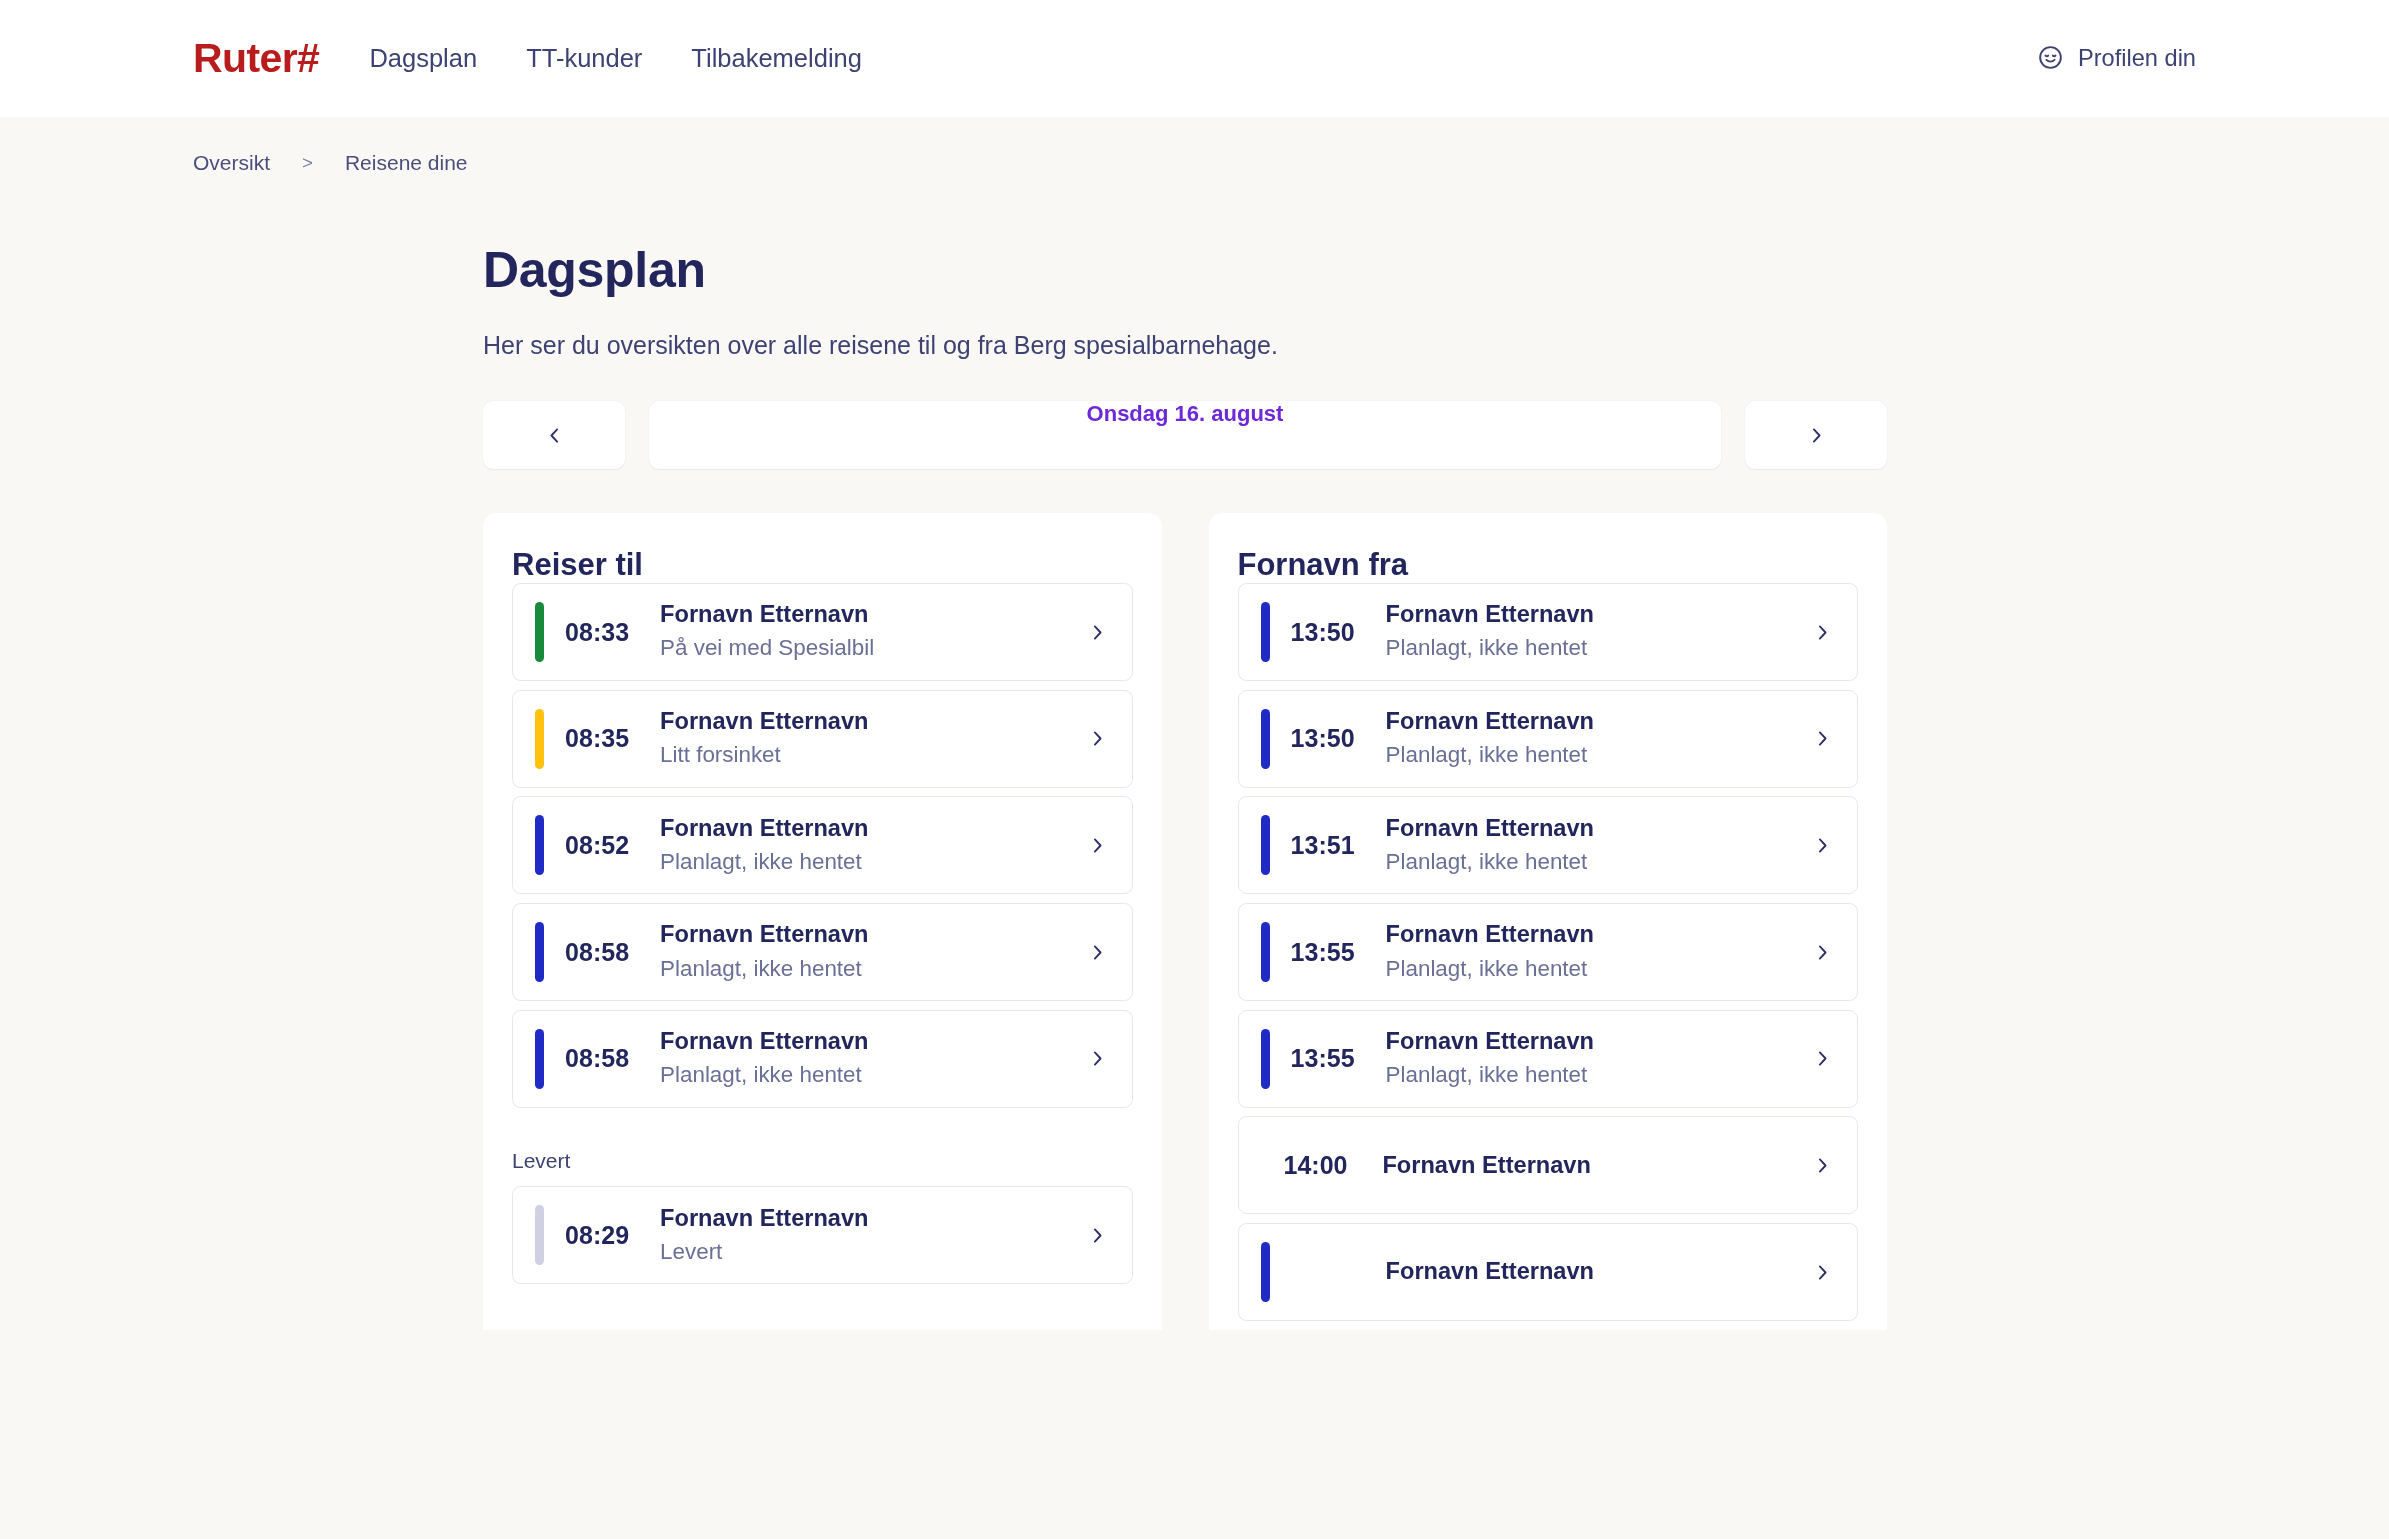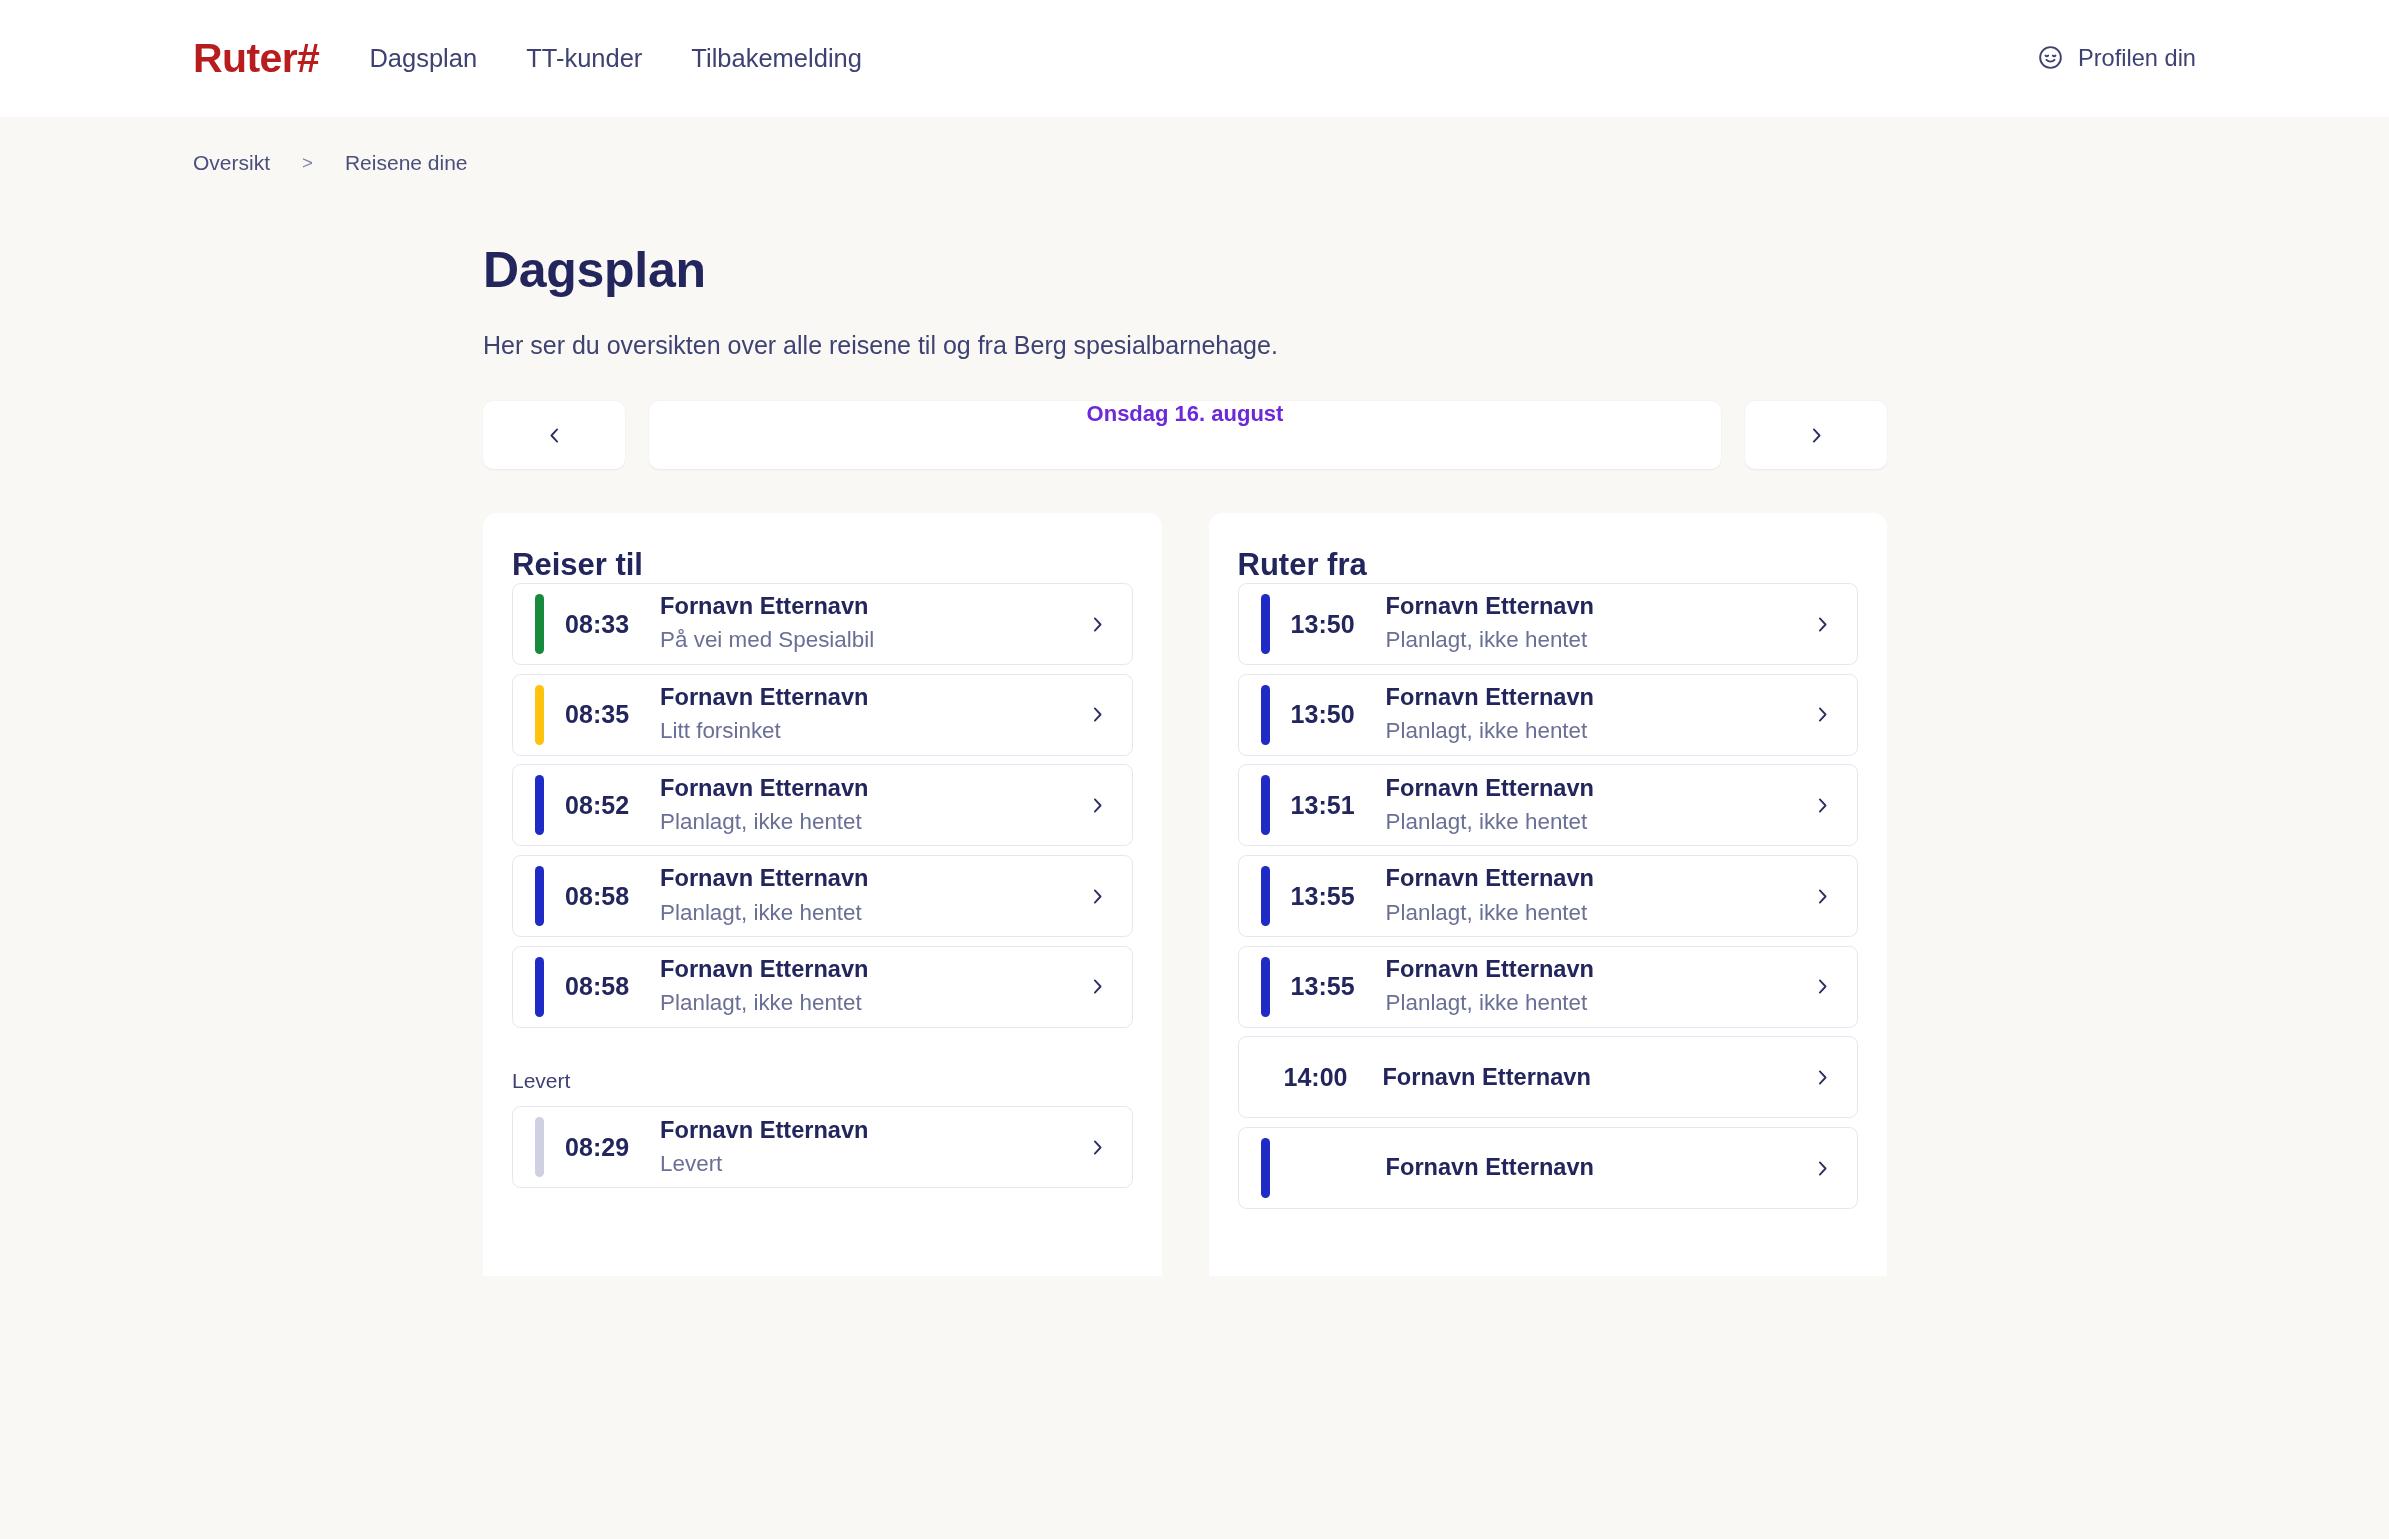--- a/index.html
+++ b/index.html
@@ -140,21 +140,21 @@
     margin-bottom: 13.7px;
     font-size: 21px;
     color: #3d4272;
   }
   .group-label.spaced { margin-top: 41px; }
 
   .trip {
     background: #ffffff;
     border: 1.2px solid #e6e6f2;
     border-radius: 8.7px;
-    height: 82px;
+    height: 98px;
     margin-bottom: 8.7px;
     display: flex;
     align-items: center;
     padding-left: 22.4px;
     padding-right: 23.6px;
     cursor: pointer;
     position: relative;
   }
   .status-bar {
     width: 8.7px;
@@ -325,21 +325,21 @@
               <div class="trip-status">Levert</div>
             </div>
             <span class="trip-chev">
               <svg width="21" height="21" viewBox="0 0 24 24" fill="none" stroke="#2b2f63" stroke-width="2.1" stroke-linecap="round" stroke-linejoin="round">
                 <polyline points="9 5 15.5 12 9 19"></polyline>
               </svg>
             </span>
           </div>
         </div>
       <div class="panel" id="panel-from">
-          <div class="panel-title">Ruter fra</div>
+          <div class="panel-title">Fornavn fra</div>
           <div class="trip">
             <span class="status-bar" style="background: rgb(31, 43, 196);"></span>
             <span class="trip-time">13:50</span>
             <div class="trip-text">
               <div class="trip-name">Fornavn Etternavn</div>
               <div class="trip-status">Planlagt, ikke hentet</div>
             </div>
             <span class="trip-chev">
               <svg width="21" height="21" viewBox="0 0 24 24" fill="none" stroke="#2b2f63" stroke-width="2.1" stroke-linecap="round" stroke-linejoin="round">
                 <polyline points="9 5 15.5 12 9 19"></polyline>

